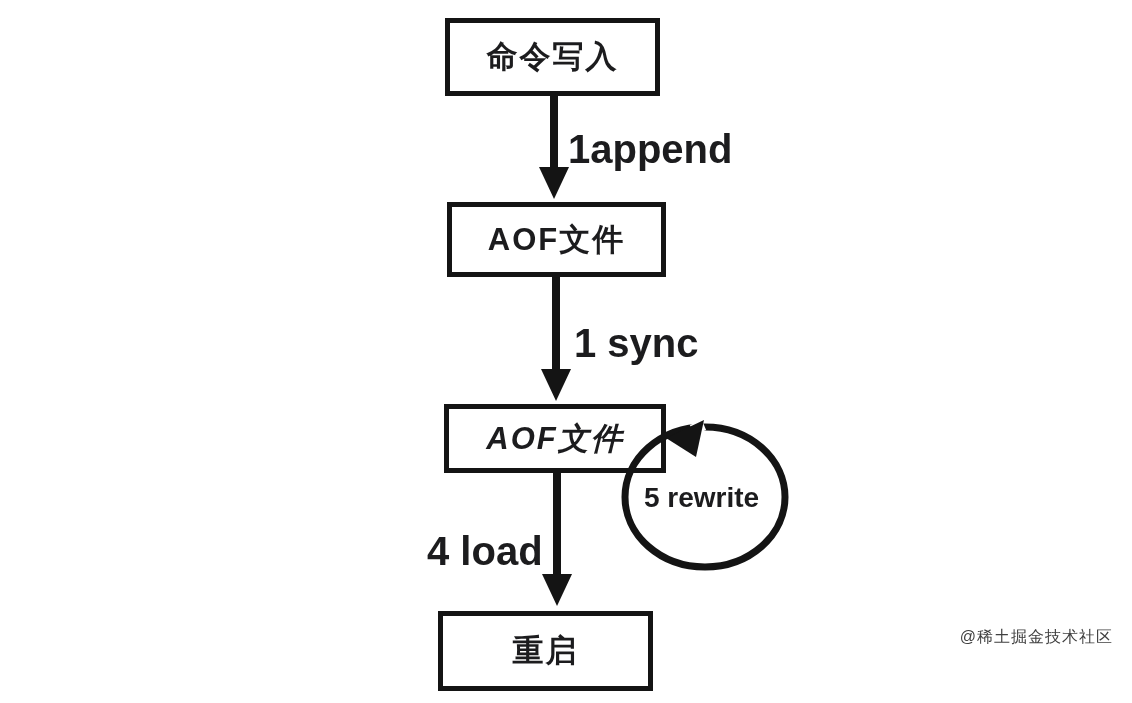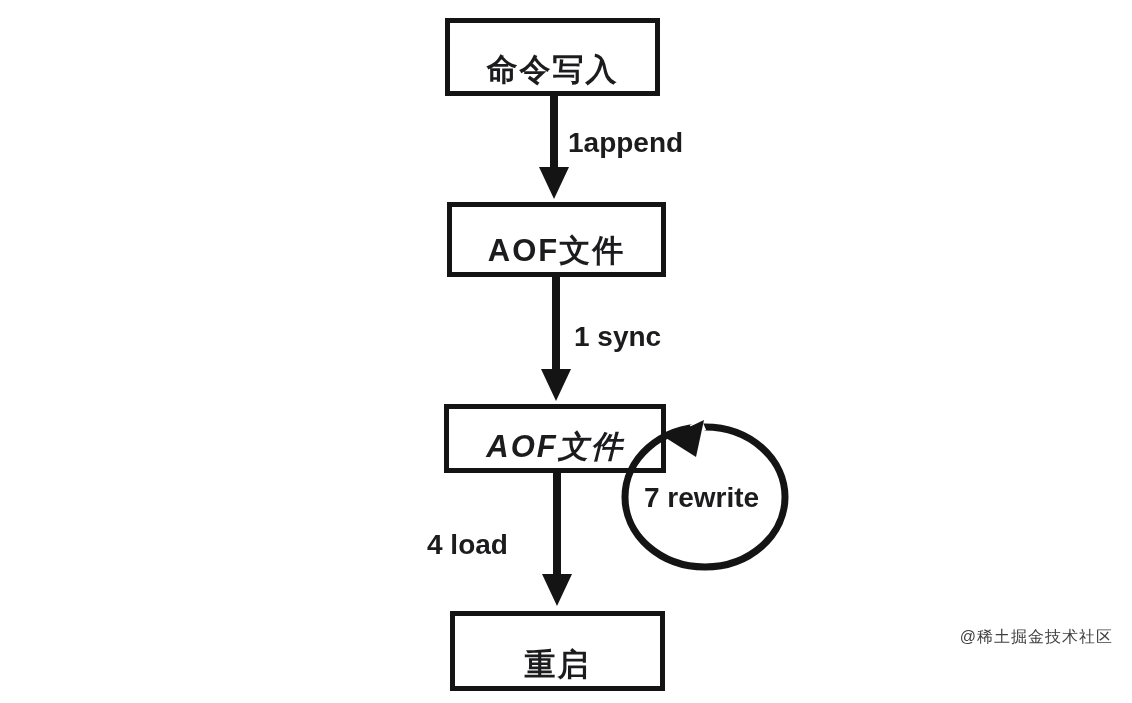--- a/index.html
+++ b/index.html
@@ -13,49 +13,49 @@
     width: 1132px;
     height: 703px;
     background: #ffffff;
     overflow: hidden;
   }
   .node {
     position: absolute;
     border: 5px solid #141414;
     background: #ffffff;
     display: flex;
-    align-items: flex-end;
+    align-items: center;
     justify-content: center;
     box-sizing: border-box;
     z-index: 1;
   }
   .node .node-label {
     font-weight: bold;
     font-size: 31px;
     color: #1c1c1e;
     letter-spacing: 2px;
     white-space: nowrap;
   }
   #node-command-write { left: 445px; top: 18px;  width: 215px; height: 78px; }
   #node-aof-buffer    { left: 447px; top: 202px; width: 219px; height: 75px; }
   #node-aof-file      { left: 444px; top: 404px; width: 222px; height: 69px; font-style: italic; }
-  #node-restart       { left: 450px; top: 611px; width: 215px; height: 80px; }
+  #node-restart       { left: 438px; top: 611px; width: 215px; height: 80px; }
 
   .edges-svg {
     position: absolute;
     left: 0; top: 0;
     width: 1132px;
     height: 703px;
     z-index: 2;
     pointer-events: none;
   }
   .edge-label {
     position: absolute;
     font-weight: bold;
-    font-size: 28px;
+    font-size: 40px;
     color: #1c1c1e;
     white-space: nowrap;
     z-index: 3;
   }
   #label-append  { left: 568px; top: 127px; }
   #label-sync    { left: 574px; top: 321px; }
   #label-rewrite { left: 644px; top: 482px; font-size: 28px; }
   #label-load    { left: 427px; top: 529px; }
 
   .watermark {
@@ -109,18 +109,18 @@
     </g>
 
     <g>
       <line x1="557" y1="471" x2="557" y2="578" stroke="#141414" stroke-width="8"></line>
       <polygon points="557,606 542,574 572,574" fill="#141414"></polygon>
     </g>
   </svg>
 
   <div class="edge-label" id="label-append">1append</div>
   <div class="edge-label" id="label-sync">1 sync</div>
-  <div class="edge-label" id="label-rewrite">7 rewrite</div>
+  <div class="edge-label" id="label-rewrite">5 rewrite</div>
   <div class="edge-label" id="label-load">4 load</div>
 
   <div class="watermark">@稀土掘金技术社区</div>
 
 </div>
 
 </body></html>

